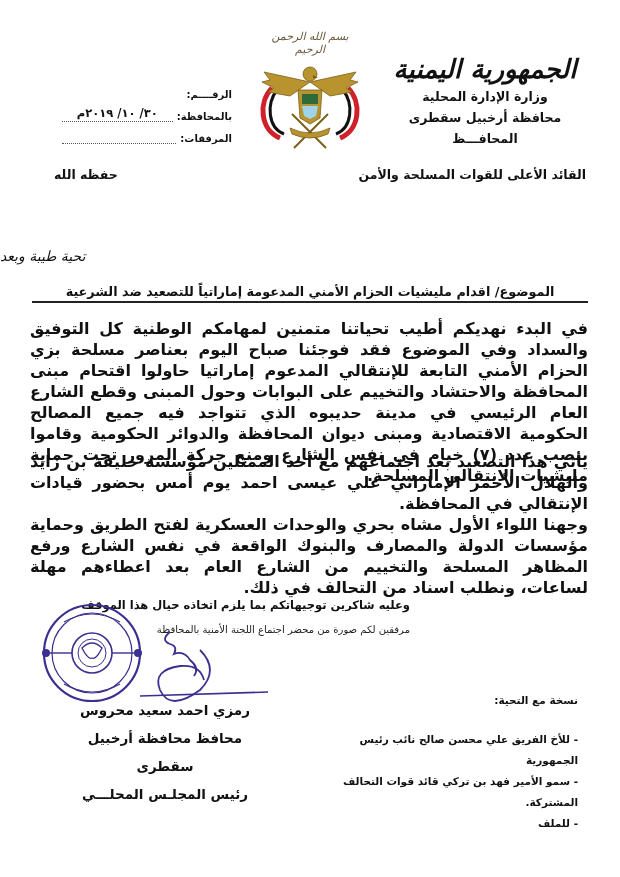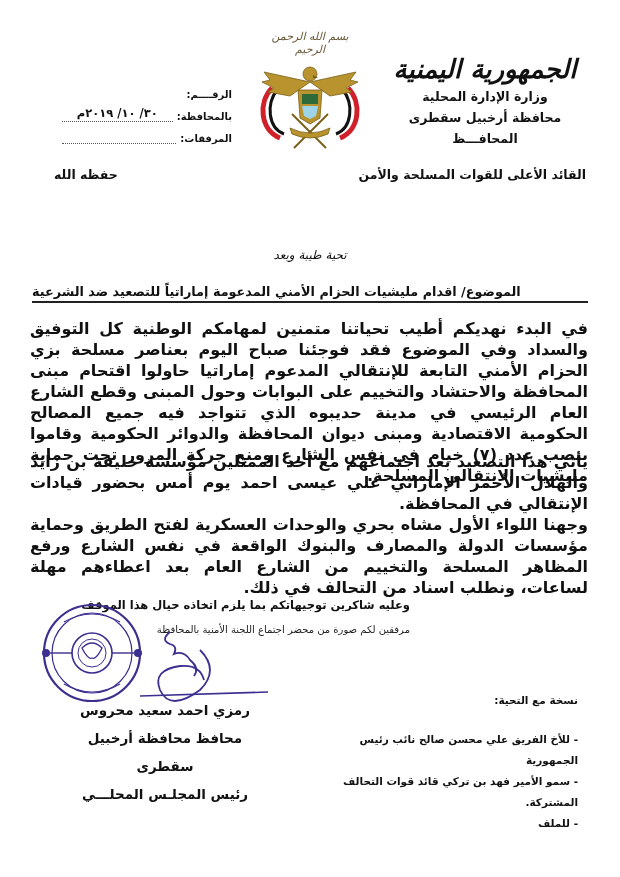--- a/index.html
+++ b/index.html
@@ -23,23 +23,23 @@
     
     .emblem { left: 250px; top: 30px; width: 120px; height: 130px; }
     .basmala { position: absolute; top: 0; left: 18px; width: 84px; text-align: center; font-family: "DejaVu Serif", serif; font-style: italic; font-size: 11px; color: #6b5a3a; }
 
     
     .addr { right: 34px; top: 164px; width: 560px; direction: rtl; font-size: 12.5px; font-weight: bold; }
     .addr .l { height: 22px; line-height: 22px; }
     .addr .l2 { padding-right: 56px; }
     .addr .l3 { display: flex; justify-content: space-between; padding-left: 28px; }
 
-    .greet { left: 0; right: 0; top: 248px; text-align: center; font-family: "DejaVu Serif", serif; font-style: italic; font-size: 12px; }
+    .greet { left: 0; right: 0; top: 248px; font-family: "DejaVu Serif", serif; font-style: italic; font-size: 14px; }
 
-    .subject { right: 32px; top: 284px; width: 556px; direction: rtl; font-size: 12.8px; font-weight: bold; border-bottom: 2px solid #222; padding-bottom: 2px; white-space: nowrap; text-align: left; }
+    .subject { right: 32px; top: 284px; width: 556px; direction: rtl; font-size: 12.8px; font-weight: bold; border-bottom: 2px solid #222; padding-bottom: 2px; white-space: nowrap; text-align: center; }
 
     .para { right: 32px; width: 558px; direction: rtl; text-align: justify; text-align-last: right; font-size: 16px; font-weight: bold; line-height: 21px; }
     .p1 { top: 318px; }
     .p2 { top: 451px; }
     .p3 { top: 514px; }
 
     .closing { right: 210px; top: 598px; direction: rtl; font-size: 11.5px; font-weight: bold; white-space: nowrap; }
     .attach { right: 210px; top: 624px; direction: rtl; font-size: 10px; color: #222; white-space: nowrap; }
 
     .sig { left: 60px; top: 696px; width: 210px; direction: rtl; text-align: center; font-size: 13.5px; font-weight: bold; line-height: 28px; }

